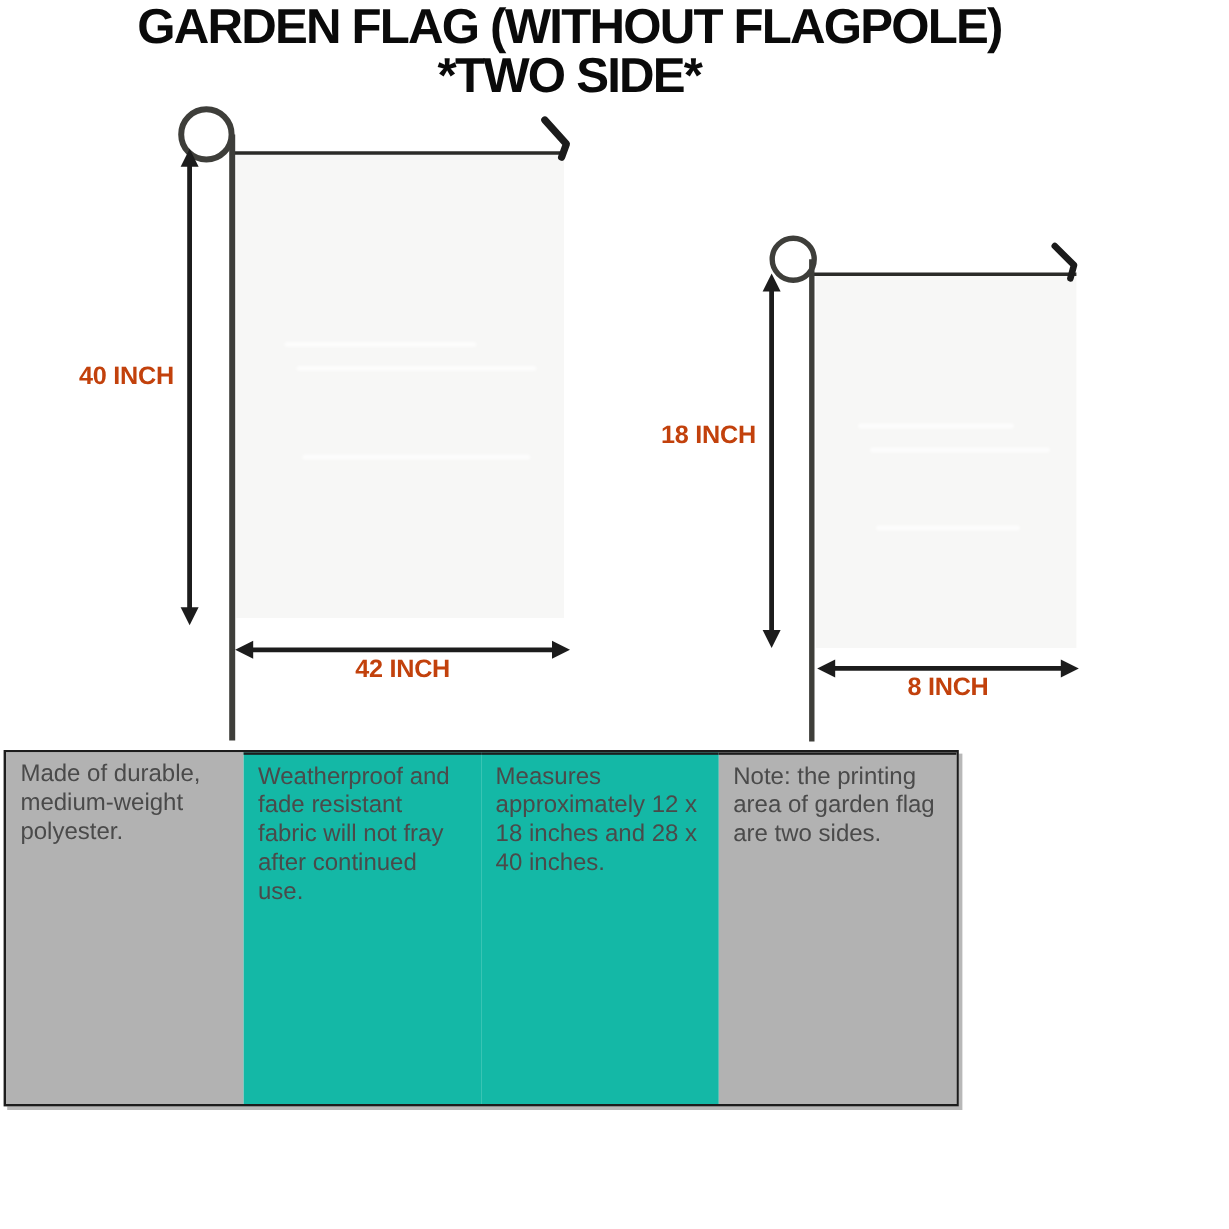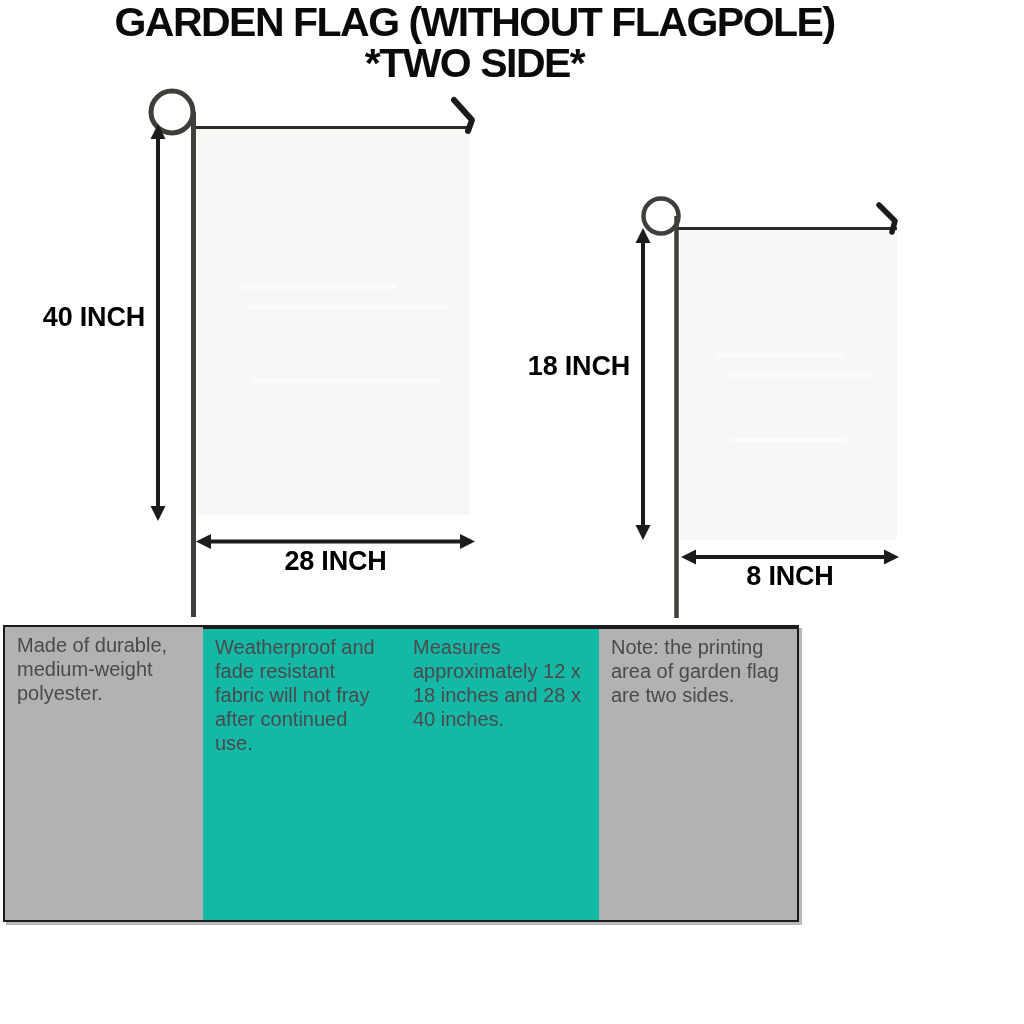--- a/index.html
+++ b/index.html
@@ -19,21 +19,21 @@
   }
   .flag-large{left:197px;top:127px;width:273px;height:388px;}
   .flag-small{left:680px;top:228px;width:217px;height:312px;}
   .crease{
     position:absolute;background:rgba(255,255,255,0.75);height:4px;border-radius:2px;filter:blur(1.5px);
   }
   
   .overlay{position:absolute;left:0;top:0;width:1024px;height:1024px;}
   
   .mlabel{
-    position:absolute;color:#000000;font-weight:700;font-size:27px;letter-spacing:-0.2px;
+    position:absolute;color:#c2410c;font-weight:700;font-size:21px;letter-spacing:-0.2px;
   }
   .lbl-40{left:20px;top:302px;width:125px;text-align:right;}
   .lbl-28{left:197px;top:546px;width:277px;text-align:center;}
   .lbl-18{left:505px;top:351px;width:125px;text-align:right;}
   .lbl-12{left:682px;top:561px;width:216px;text-align:center;}
   
   .features{
     position:absolute;left:3px;top:625px;width:792px;height:293px;
     border:2px solid #1c1c1c;box-shadow:3px 3px 0 rgba(0,0,0,0.28);
     display:flex;flex-direction:row;background:#ffffff;
@@ -89,21 +89,21 @@
     <line x1="643" y1="240" x2="643" y2="528" stroke="#1c1c1c" stroke-width="4"></line>
     <polygon points="643,228 635.5,243 650.5,243" fill="#1c1c1c"></polygon>
     <polygon points="643,540 635.5,525 650.5,525" fill="#1c1c1c"></polygon>
 
     <line x1="693" y1="557" x2="887" y2="557" stroke="#1c1c1c" stroke-width="4"></line>
     <polygon points="681,557 696,549.5 696,564.5" fill="#1c1c1c"></polygon>
     <polygon points="899,557 884,549.5 884,564.5" fill="#1c1c1c"></polygon>
   </svg>
 
   <div class="mlabel lbl-40">40 INCH</div>
-  <div class="mlabel lbl-28">28 INCH</div>
+  <div class="mlabel lbl-28">42 INCH</div>
   <div class="mlabel lbl-18">18 INCH</div>
   <div class="mlabel lbl-12">8 INCH</div>
 
   <div class="features">
     <div class="feature-row shaded">Made of durable, medium-weight polyester.</div>
     <div class="feature-row">Weatherproof and fade resistant fabric will not fray after continued use.</div>
     <div class="feature-row">Measures approximately 12 x 18 inches and 28 x 40 inches.</div>
     <div class="feature-row shaded">Note: the printing area of garden flag are two sides.</div>
   </div>
 

